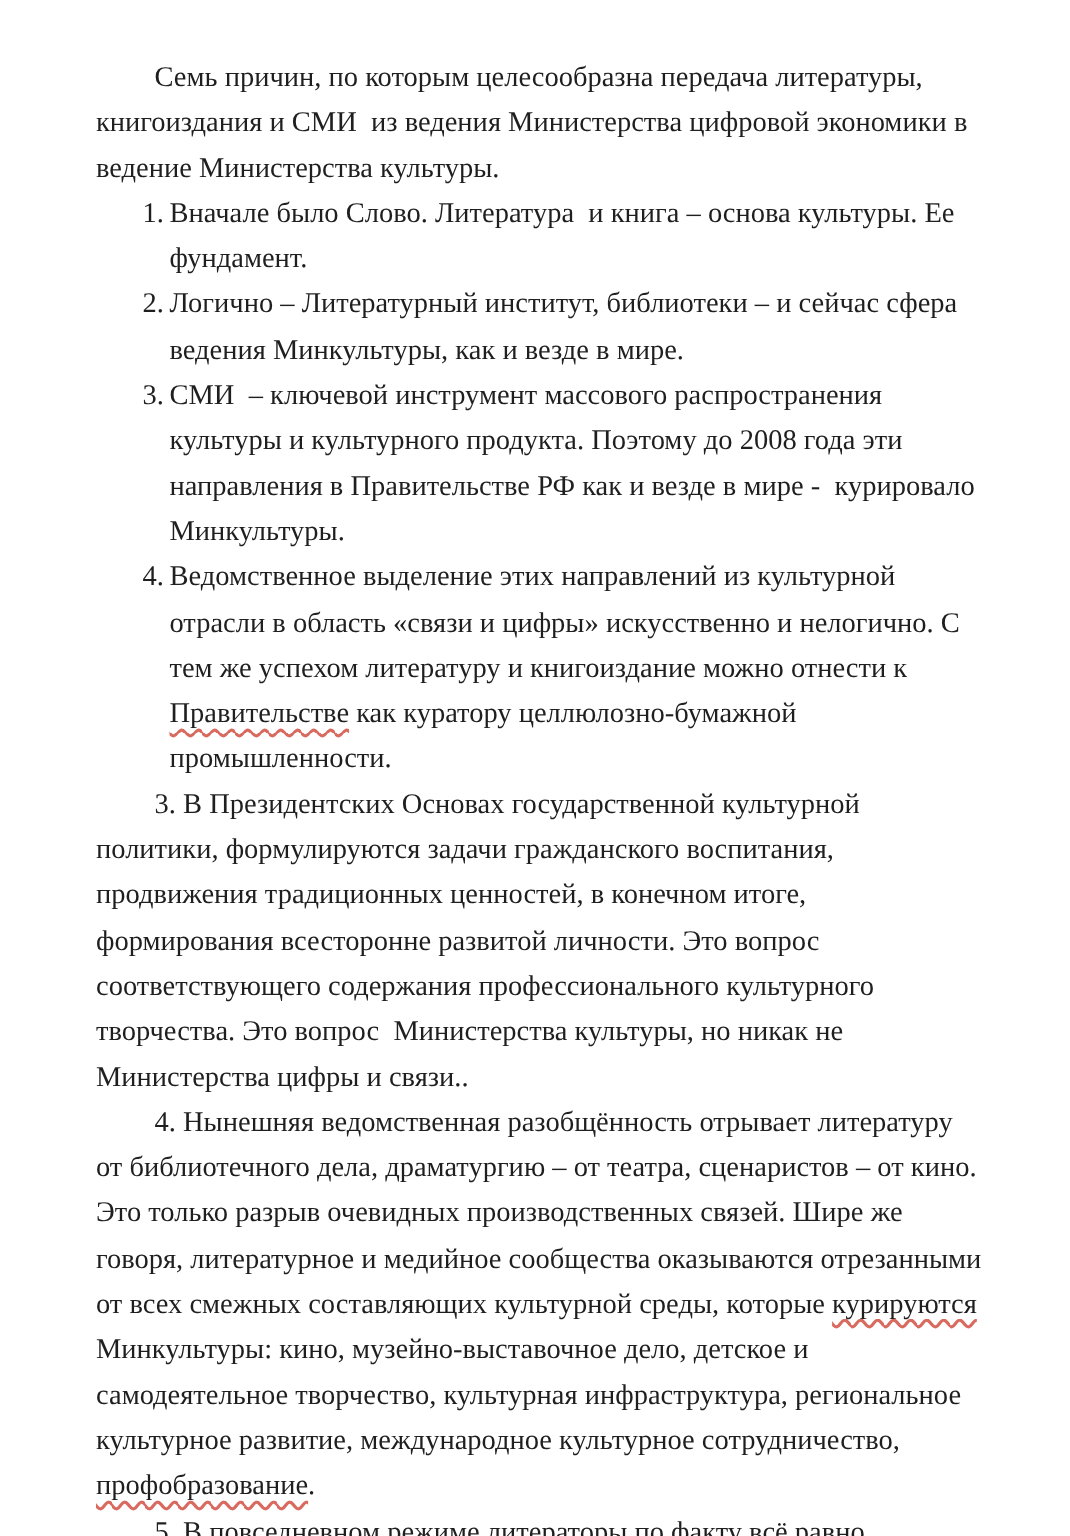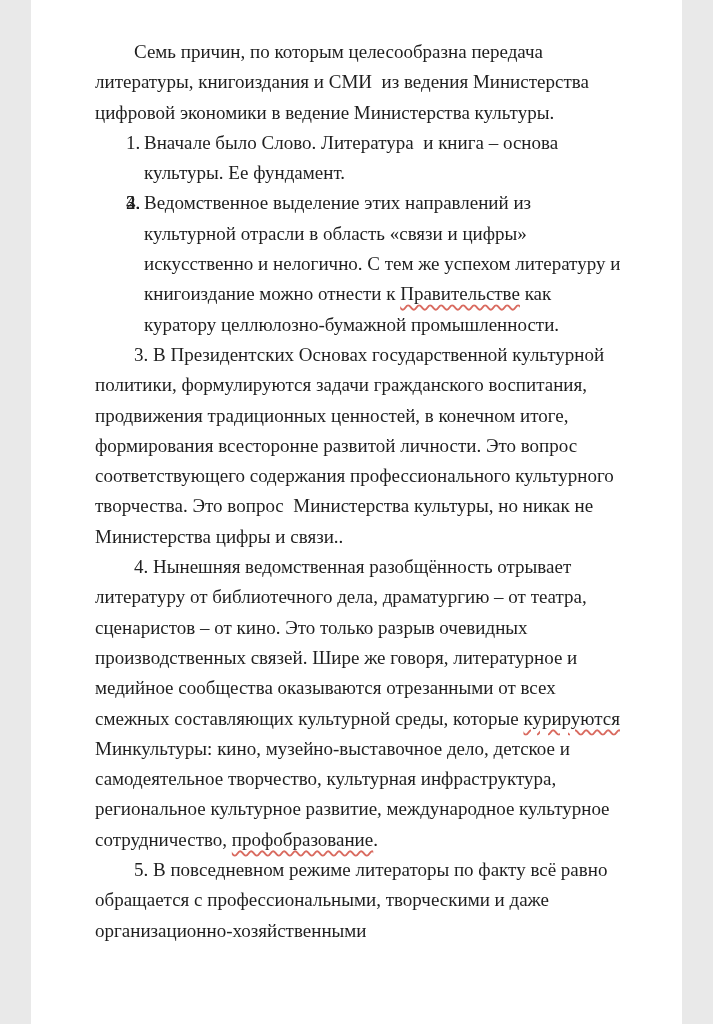--- a/index.html
+++ b/index.html
@@ -2,21 +2,21 @@
 <html lang="ru" style="--bg: #ffffff; --text: #1f1f1f; --misspell: #d96a5f;"><head>
 <meta charset="utf-8">
 <style>
   :root{
     --bg:#ffffff;
     --text:#1f1f1f;
     --misspell:#d96a5f;
   }
   html,body{margin:0;padding:0;background:#e9e9e9;}
   .page{
-    width:651px;
+    width:713px;
     height:1024px;
     margin:0 auto;
     box-sizing:border-box;
     background:var(--bg);
     color:var(--text);
     padding:37px 56px 0 64px;
     font-family:"Liberation Serif","DejaVu Serif",serif;
     font-size:19px;
     line-height:30.3px;
     overflow:hidden;
@@ -53,22 +53,22 @@
 </style>
 </head>
 <body>
 
 <div class="page">
 
   <p class="para">Семь причин, по которым целесообразна передача литературы, книгоиздания и СМИ  из ведения Министерства цифровой экономики в ведение Министерства культуры.</p>
 
   <ol class="numbered">
     <li><span class="num">1.</span><span>Вначале было Слово. Литература  и книга – основа культуры. Ее фундамент.</span></li>
-    <li><span class="num">2.</span></li>
-    <li><span class="num">3.</span></li>
+    <li><span class="num">2.</span><span>Логично – Литературный институт, библиотеки – и сейчас сфера ведения Минкультуры, как и везде в мире.</span></li>
+    <li><span class="num">3.</span><span>СМИ  – ключевой инструмент массового распространения культуры и культурного продукта. Поэтому до 2008 года эти направления в Правительстве РФ как и везде в мире -  курировало Минкультуры.</span></li>
     <li><span class="num">4.</span><span>Ведомственное выделение этих направлений из культурной отрасли в область «связи и цифры» искусственно и нелогично. С тем же успехом литературу и книгоиздание можно отнести к </span><span class="misspell">Правительстве</span><span> как куратору целлюлозно-бумажной промышленности.</span></li>
   </ol>
 
   <p class="para">3. В Президентских Основах государственной культурной политики, формулируются задачи гражданского воспитания, продвижения традиционных ценностей, в конечном итоге, формирования всесторонне развитой личности. Это вопрос соответствующего содержания профессионального культурного творчества. Это вопрос  Министерства культуры, но никак не  Министерства цифры и связи..</p>
 
   <p class="para"><span>4. Нынешняя ведомственная разобщённость отрывает литературу от библиотечного дела, драматургию – от театра, сценаристов – от кино. Это только разрыв очевидных производственных связей. Шире же говоря, литературное и медийное сообщества оказываются отрезанными от всех смежных составляющих культурной среды, которые </span><span class="misspell">курируются</span><span> Минкультуры: кино, музейно-выставочное дело, детское и самодеятельное творчество, культурная инфраструктура, региональное культурное развитие, международное культурное сотрудничество, </span><span class="misspell">профобразование</span><span>.</span></p>
 
   <p class="para">5. В повседневном режиме литераторы по факту всё равно обращается с профессиональными, творческими и даже организационно-хозяйственными</p>
 
 </div>

